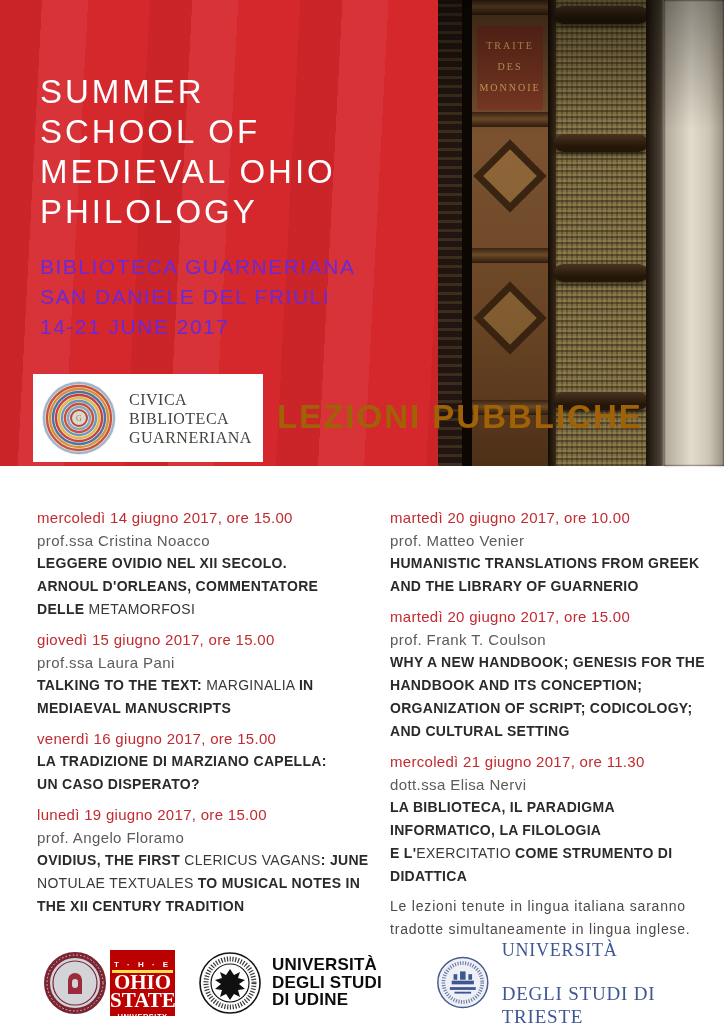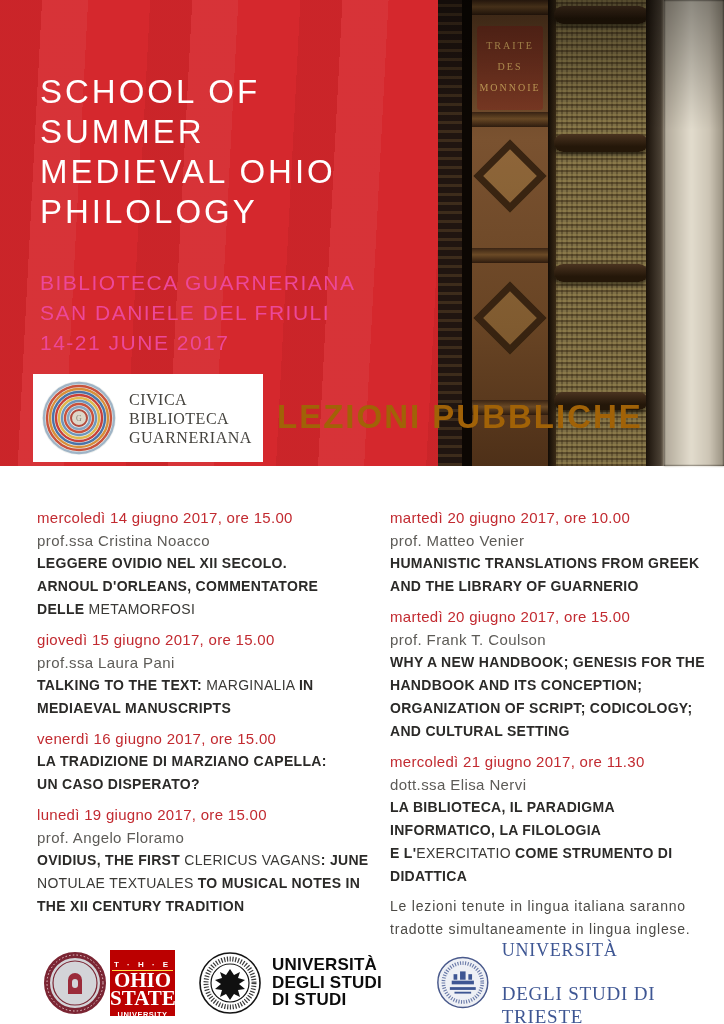--- a/index.html
+++ b/index.html
@@ -29,21 +29,21 @@
   .cband{position:absolute;left:-2px;right:-2px;height:18px;border-radius:9px;
          background:linear-gradient(180deg,#4a3320,#241709 70%);box-shadow:0 3px 4px rgba(0,0,0,.5);}
   .gap-cd{left:216px;width:18px;background:linear-gradient(90deg,#191109,#4a4034 80%,#746a5a);}
   .spine-d{left:234px;width:60px;background:linear-gradient(90deg,#b0a898,#e2dccd 45%,#cdc5b5 75%,#989080);filter:blur(1.2px);}
   .photo-vignette{position:absolute;inset:0;background:linear-gradient(180deg,rgba(0,0,0,.38),rgba(0,0,0,0) 130px);pointer-events:none;}
 
   .red-block{position:absolute;top:0;left:0;width:438px;height:466px;background:#d5282d;}
   .red-block::after{content:"";position:absolute;inset:0;
       background:repeating-linear-gradient(93deg,rgba(110,8,8,.10) 0 42px,rgba(255,255,255,.05) 42px 88px,rgba(110,8,8,0) 88px 150px);}
   .hero-title{position:absolute;left:40px;top:72px;color:#fff;font-size:33px;line-height:40px;letter-spacing:3px;font-weight:500;}
-  .hero-sub{position:absolute;left:40px;top:268px;color:#ec4899;font-size:21px;line-height:30px;letter-spacing:1.5px;font-weight:500;}
+  .hero-sub{position:absolute;left:40px;top:252px;color:#6d28d9;font-size:21px;line-height:30px;letter-spacing:1.5px;font-weight:500;}
   .logo-box{position:absolute;left:33px;top:374px;width:230px;height:88px;background:#ffffff;
             display:flex;align-items:center;padding-left:8px;box-sizing:border-box;}
   .logo-text{margin-left:12px;font-family:"Liberation Serif",serif;font-size:16px;line-height:19px;
              color:#45433e;letter-spacing:.5px;}
   .banner{position:absolute;left:277px;top:398px;color:#a16207;font-weight:bold;font-size:33px;letter-spacing:2px;white-space:nowrap;}
 
   
   .content{position:absolute;top:466px;left:0;width:724px;}
   .cols{display:flex;padding:40px 0 0 37px;}
   .col{width:330px;}
@@ -58,21 +58,21 @@
 
   
   .footer{position:absolute;left:0;top:941px;width:724px;height:83px;}
   .logo-group{position:absolute;top:50%;transform:translateY(-50%);display:flex;align-items:center;}
   .osu{left:44px;}
   .udine{left:198px;}
   .trieste{left:436px;}
   .osu-square{width:65px;height:66px;background:#bb0000;color:#fff;text-align:center;margin-left:4px;
               padding-top:3px;box-sizing:border-box;}
   .osu-the{font-size:8px;letter-spacing:3px;font-weight:bold;display:inline-block;
-           border-bottom:1px solid #fde047;padding:0 2px 1px 2px;}
+           border-bottom:3px solid #fde047;padding:0 2px 1px 2px;}
   .osu-word{font-family:"Liberation Serif",serif;font-weight:bold;font-size:21px;line-height:18px;}
   .osu-univ{font-size:7.5px;font-weight:bold;letter-spacing:.5px;margin-top:3px;}
   .udine-text{margin-left:10px;font-weight:bold;font-size:17px;line-height:17.5px;color:#0c0c0c;letter-spacing:.2px;}
   .trieste-text{margin-left:12px;font-family:"Liberation Serif",serif;color:#3e5693;letter-spacing:.8px;}
   .trieste-text .l0{font-size:18px;line-height:23px;}
   .trieste-text .l1{font-size:19px;line-height:23px;margin-top:20px;}
 </style>
 </head>
 <body>
 
@@ -102,22 +102,22 @@
         <div class="cband" style="top:264px;"></div>
         <div class="cband" style="top:392px;"></div>
       </div>
       <div class="spine gap-cd"></div>
       <div class="spine spine-d"></div>
       <div class="photo-vignette"></div>
     </div>
 
     <div class="red-block"></div>
     <div class="hero-title" id="hero-title">
+        <div>SUMMER</div>
         <div>SCHOOL OF</div>
-        <div>SUMMER</div>
         <div>MEDIEVAL OHIO</div>
         <div>PHILOLOGY</div>
       </div>
     <div class="hero-sub" id="hero-sub">
         <div>BIBLIOTECA GUARNERIANA</div>
         <div>SAN DANIELE DEL FRIULI</div>
         <div>14-21 JUNE 2017</div>
       </div>
 
     <div class="logo-box">
@@ -226,21 +226,21 @@
     <div class="logo-group udine">
       <svg width="64" height="64" viewBox="0 0 64 64">
         <circle cx="32" cy="32" r="30" fill="#ffffff" stroke="#141414" stroke-width="1.6"></circle>
         <circle cx="32" cy="32" r="24" fill="none" stroke="#3a3a3a" stroke-width="5" stroke-dasharray="1.2 1.6"></circle>
         <circle cx="32" cy="32" r="19" fill="none" stroke="#141414" stroke-width="1.2"></circle>
         <path d="M32 18 l4 6 6-3-2 6 7 2-6 4 6 5-7 1 2 7-6-3-4 6-4-6-6 3 2-7-7-1 6-5-6-4 7-2-2-6 6 3 z" fill="#101010"></path>
       </svg>
       <div class="udine-text" id="udine-text">
           <div>UNIVERSITÀ</div>
           <div>DEGLI STUDI</div>
-          <div>DI STUDI</div>
+          <div>DI UDINE</div>
         </div>
     </div>
 
     <div class="logo-group trieste">
       <svg width="58" height="58" viewBox="0 0 58 58">
         <circle cx="29" cy="29" r="27" fill="#eef0f5" stroke="#4a5a8c" stroke-width="1.6"></circle>
         <circle cx="29" cy="29" r="21" fill="none" stroke="#6a7aa8" stroke-width="4" stroke-dasharray="1.2 1.6"></circle>
         <g fill="#3e5693">
           <rect x="19" y="20" width="4" height="6"></rect>
           <rect x="26" y="17" width="6" height="9"></rect>

